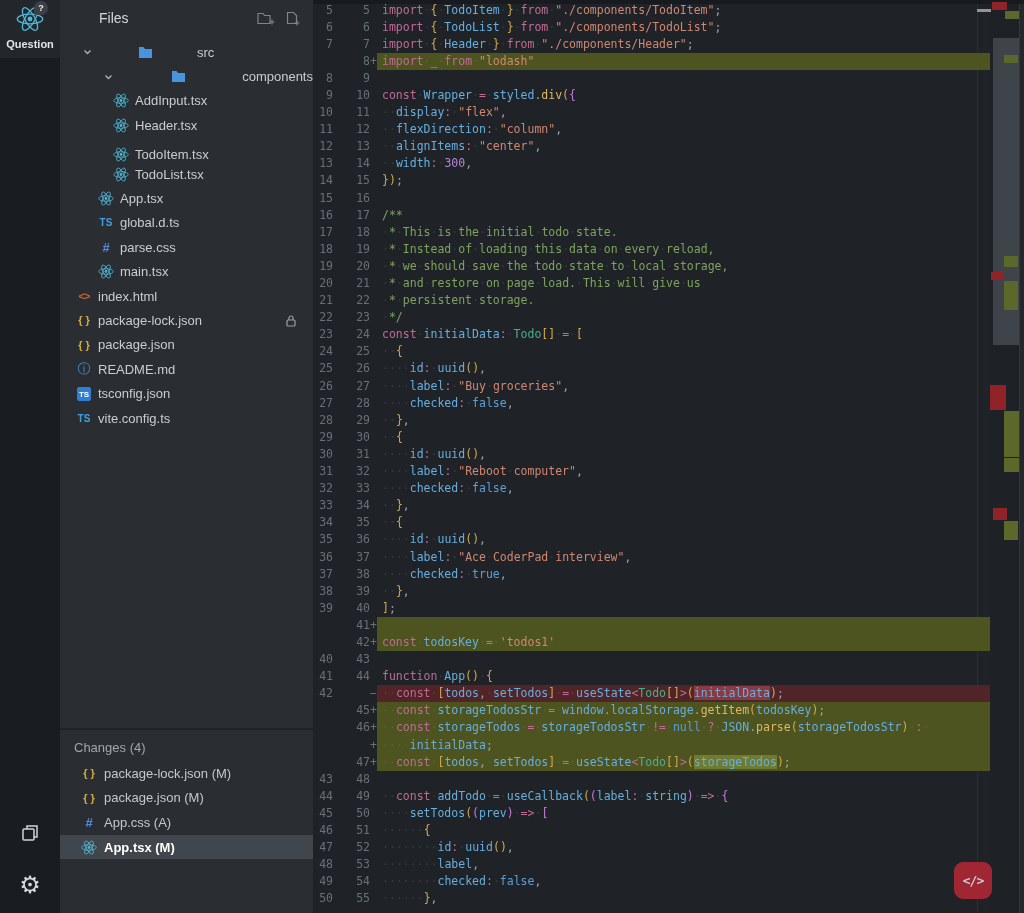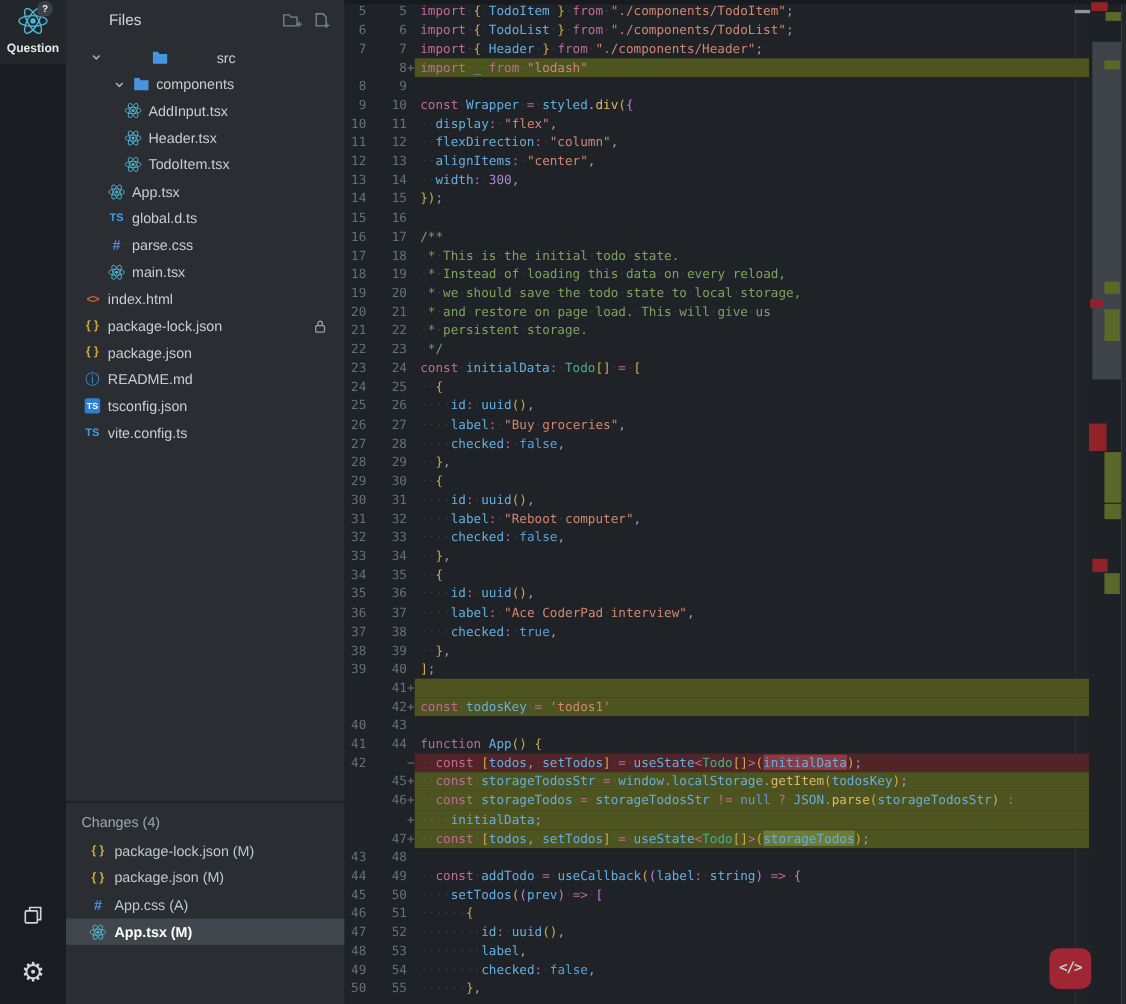--- a/index.html
+++ b/index.html
@@ -123,21 +123,21 @@
               <path d="M2 3.5l3 3 3-3" fill="none" stroke="#aab0b6" stroke-width="1.4"></path>
             </svg>
           </span>
           <span class="ticon">
             <svg width="15" height="13" viewBox="0 0 15 13">
               <path fill="#4795e0" d="M1 1h4.5l1.5 2H14v9H1z"></path>
             </svg>
           </span>
           <span>src</span>
         </div>
-        <div class="trow" style="padding-left: 43px;">
+        <div class="trow" style="padding-left: 43px; justify-content: space-between;">
           <span class="chev">
             <svg width="11" height="10" viewBox="0 0 10 10">
               <path d="M2 3.5l3 3 3-3" fill="none" stroke="#aab0b6" stroke-width="1.4"></path>
             </svg>
           </span>
           <span class="ticon">
             <svg width="15" height="13" viewBox="0 0 15 13">
               <path fill="#4795e0" d="M1 1h4.5l1.5 2H14v9H1z"></path>
             </svg>
           </span>
@@ -162,32 +162,45 @@
               <g fill="none" stroke="#4fb8d8" stroke-width="1.1">
                 <ellipse rx="10" ry="3.8"></ellipse>
                 <ellipse rx="10" ry="3.8" transform="rotate(60)"></ellipse>
                 <ellipse rx="10" ry="3.8" transform="rotate(120)"></ellipse>
               </g>
               <circle r="1.9" fill="#4fb8d8"></circle>
             </svg>
           </span>
           <span>Header.tsx</span>
         </div>
+        <div class="trow" style="padding-left: 53px; align-items: flex-end;">
+          <span class="ticon">
+            <svg width="16" height="15" viewBox="-11 -10 22 20">
+              <g fill="none" stroke="#4fb8d8" stroke-width="1.1">
+                <ellipse rx="10" ry="3.8"></ellipse>
+                <ellipse rx="10" ry="3.8" transform="rotate(60)"></ellipse>
+                <ellipse rx="10" ry="3.8" transform="rotate(120)"></ellipse>
+              </g>
+              <circle r="1.9" fill="#4fb8d8"></circle>
+            </svg>
+          </span>
+          <span>TodoItem.tsx</span>
+        </div>
         <div class="trow" style="padding-left: 53px;">
           <span class="ticon">
             <svg width="16" height="15" viewBox="-11 -10 22 20">
               <g fill="none" stroke="#4fb8d8" stroke-width="1.1">
                 <ellipse rx="10" ry="3.8"></ellipse>
                 <ellipse rx="10" ry="3.8" transform="rotate(60)"></ellipse>
                 <ellipse rx="10" ry="3.8" transform="rotate(120)"></ellipse>
               </g>
               <circle r="1.9" fill="#4fb8d8"></circle>
             </svg>
           </span>
-          <span>TodoItem.tsx</span>
+          <span>TodoList.tsx</span>
         </div>
         <div class="trow" style="padding-left: 38px;">
           <span class="ticon">
             <svg width="16" height="15" viewBox="-11 -10 22 20">
               <g fill="none" stroke="#4fb8d8" stroke-width="1.1">
                 <ellipse rx="10" ry="3.8"></ellipse>
                 <ellipse rx="10" ry="3.8" transform="rotate(60)"></ellipse>
                 <ellipse rx="10" ry="3.8" transform="rotate(120)"></ellipse>
               </g>
               <circle r="1.9" fill="#4fb8d8"></circle>

